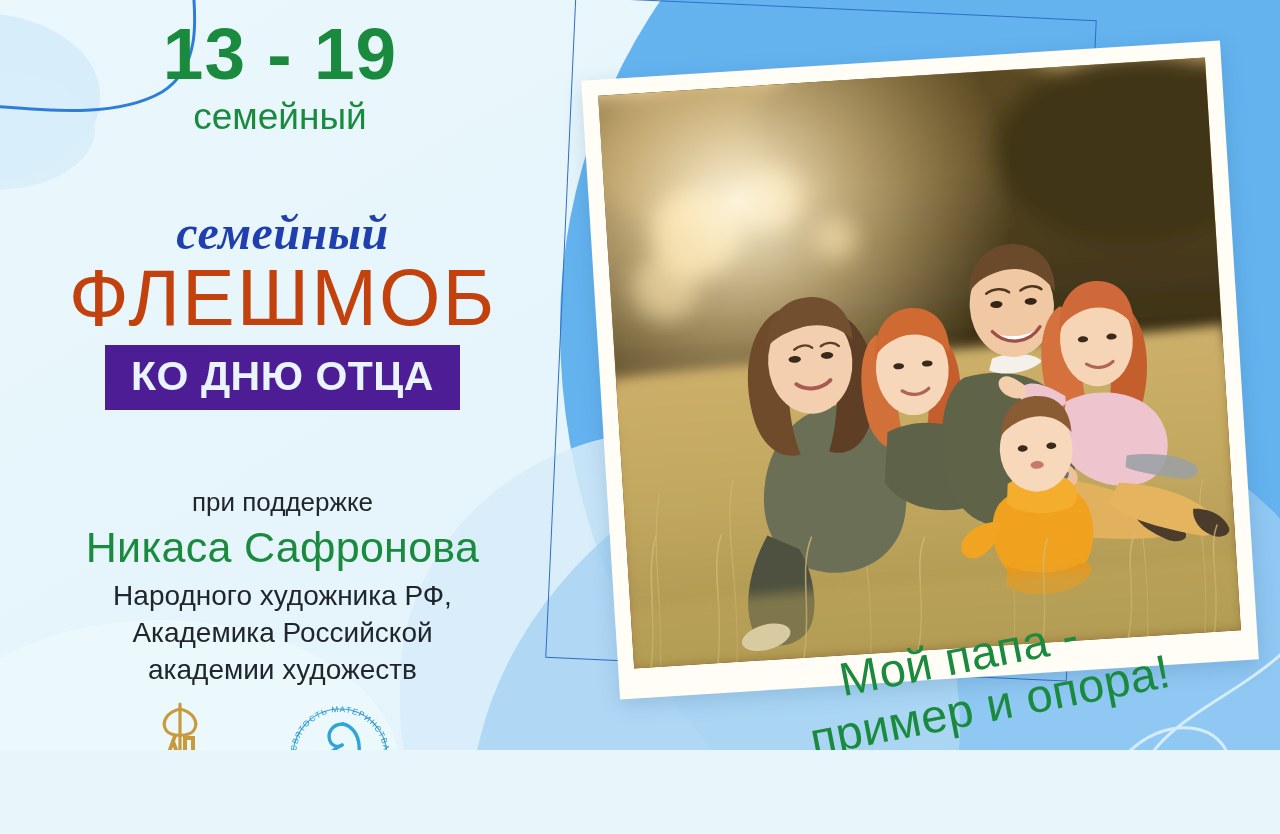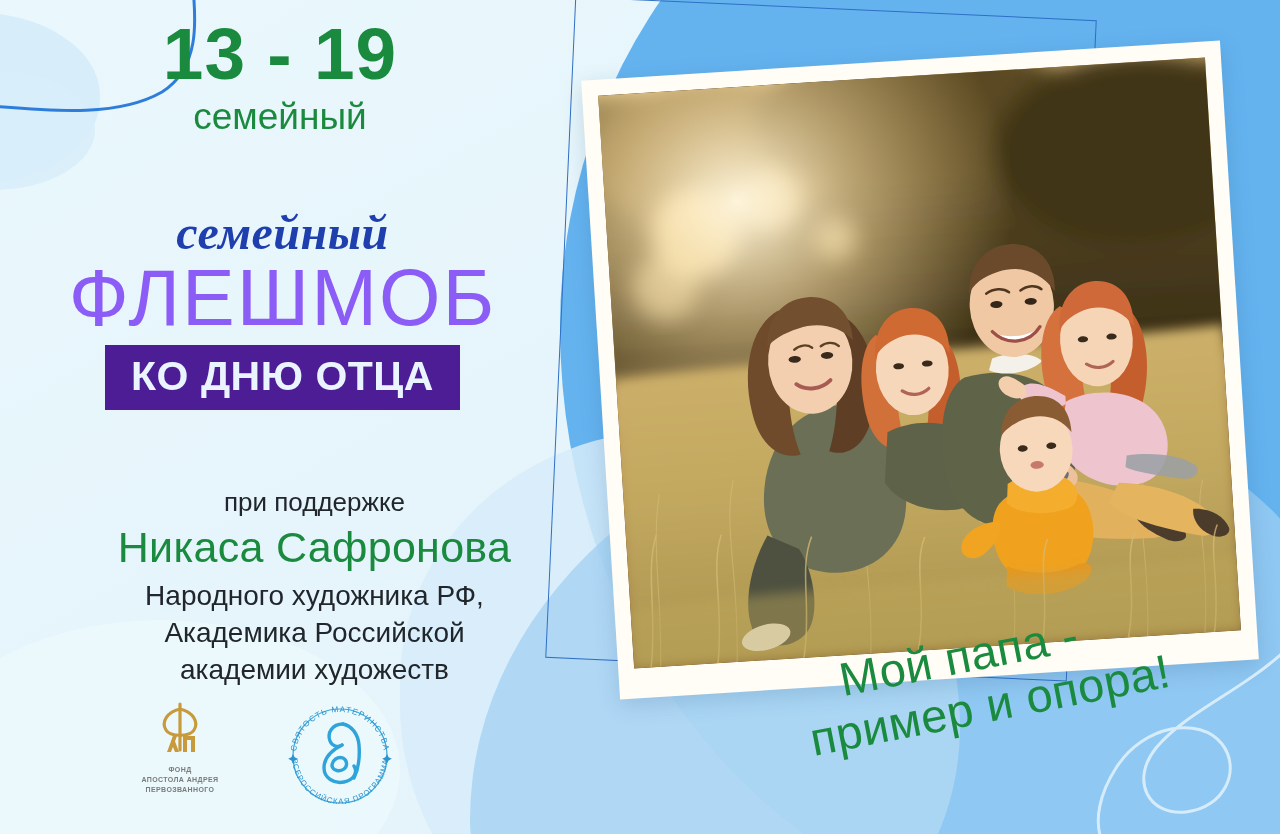--- a/index.html
+++ b/index.html
@@ -1,21 +1,21 @@
 <!DOCTYPE html>
 <html><head>
 <meta charset="utf-8">
 <style>
   html,body{margin:0;padding:0;}
   body{
     width:1280px;height:834px;overflow:hidden;
     font-family:"Liberation Sans","DejaVu Sans",sans-serif;
     background:#e8f6fb;
   }
-  .poster{position:relative;width:1280px;height:834px;overflow:hidden;background:#e9f7fc;}
+  .poster{position:relative;width:1280px;height:750px;overflow:hidden;background:#e9f7fc;}
 
   
   .bg-base{position:absolute;inset:0;background:linear-gradient(150deg,#eaf8fd 0%,#e6f5fb 45%,#e3f3fa 100%);}
   .bg-right-blue{
     position:absolute;left:560px;top:-230px;width:1060px;height:1160px;
     background:#64b3ef;border-radius:50% 46% 44% 50%/48% 50% 48% 52%;
   }
   .bg-right-blue2{
     position:absolute;left:470px;top:400px;width:900px;height:700px;
     background:#9fd0f3;border-radius:58% 42% 40% 60%/60% 48% 52% 40%;
@@ -51,30 +51,30 @@
   .date-month{
     font-size:37px;font-weight:500;color:#1a8a3e;line-height:1.15;margin-top:6px;
   }
 
   .title-block{position:absolute;left:0;top:205px;width:565px;text-align:center;}
   .title-pre{
     font-size:48px;font-weight:700;font-style:italic;color:#1f3fae;
     font-family:"Liberation Serif",serif;letter-spacing:.5px;
   }
   .title-main{
-    font-size:79px;font-weight:400;color:#8b5cf6;letter-spacing:2px;line-height:1.02;
+    font-size:79px;font-weight:400;color:#c2410c;letter-spacing:2px;line-height:1.02;
     margin-top:-2px;
   }
   .title-badge{
     display:inline-block;background:#4c1d95;color:#e9f4ff;
     font-size:41px;font-weight:700;letter-spacing:.5px;
     padding:8px 26px 10px 26px;margin-top:6px;
   }
 
-  .support-block{position:absolute;left:0;top:487px;width:565px;text-align:center;padding-left:32px;}
+  .support-block{position:absolute;left:0;top:487px;width:565px;text-align:center;}
   .support-pre{font-size:26px;color:#20262b;font-weight:400;}
   .support-name{
     font-size:43px;color:#1a8a3e;font-weight:500;letter-spacing:.3px;margin-top:6px;line-height:1.08;
   }
   .support-sub{
     font-size:28px;color:#20262b;line-height:1.32;margin-top:8px;font-weight:400;
   }
 
   
   .logos{position:absolute;left:120px;top:700px;width:330px;display:flex;align-items:flex-start;gap:40px;}

